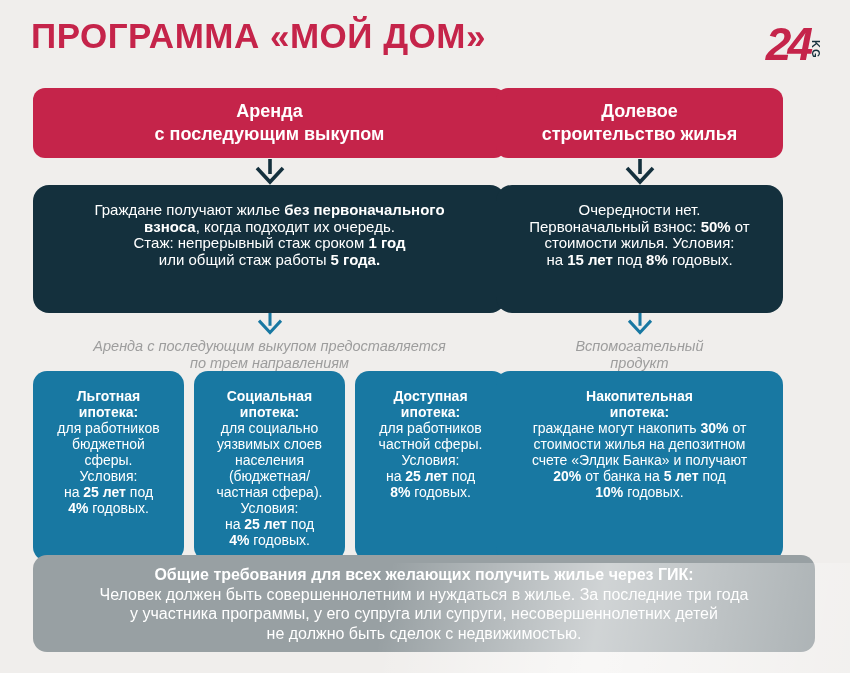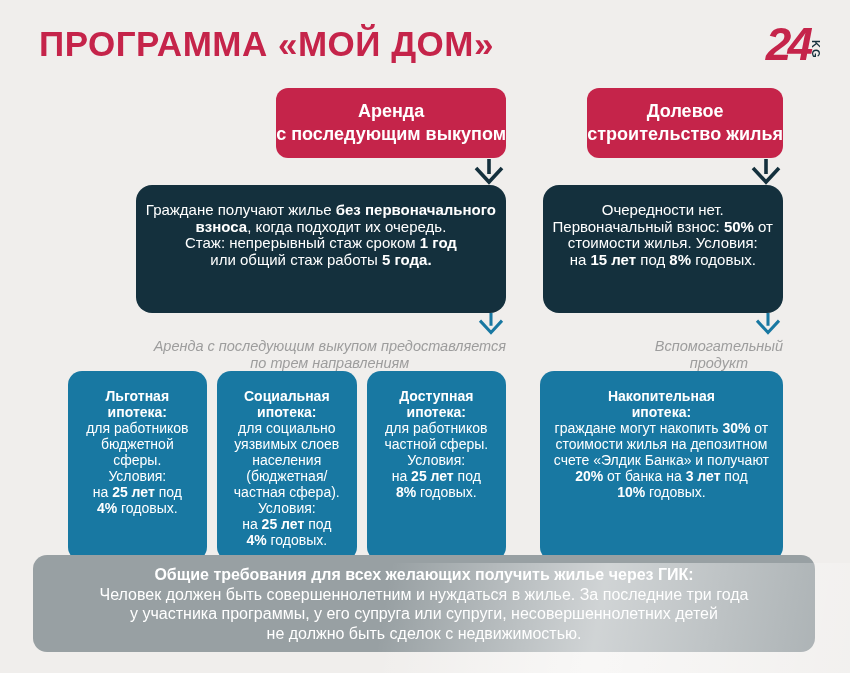--- a/index.html
+++ b/index.html
@@ -9,34 +9,34 @@
     background:var(--bg,#f0eeec);
     font-family:"Liberation Sans",sans-serif;
     overflow:hidden;
   }
   .canvas::after{
     content:"";position:absolute;left:0;right:0;bottom:0;height:110px;
     background:linear-gradient(100deg, rgba(255,255,255,0) 45%, rgba(255,255,255,.55) 70%, rgba(255,255,255,.15) 100%);
     pointer-events:none;
   }
   .title{
-    position:absolute;left:31px;top:16px;margin:8px;
+    position:absolute;left:31px;top:16px;margin:0;
     font-size:35px;font-weight:bold;letter-spacing:.5px;
     color:var(--red,#c5244a);
   }
   .logo{position:absolute;right:28px;top:24px;display:flex;align-items:flex-start;}
   .logo-num{
     font-size:46px;line-height:40px;font-weight:bold;font-style:italic;
     color:var(--red,#c5244a);letter-spacing:-4px;
   }
   .logo-kg{
     writing-mode:vertical-rl;font-size:11px;font-weight:bold;
     color:var(--navy,#14303d);letter-spacing:1px;margin-top:16px;margin-left:1px;
   }
-  .col{position:absolute;top:88px;display:flex;flex-direction:column;align-items:flex-end;}
+  .col{position:absolute;top:88px;display:flex;flex-direction:column;}
   .col-left{left:33px;width:473px;}
   .col-right{left:496px;width:287px;}
   .pill{
     height:70px;background:var(--red,#c5244a);border-radius:12px;
     color:#fff;font-weight:bold;font-size:18px;line-height:1.3;
     display:flex;align-items:center;justify-content:center;
     text-align:center;white-space:pre-line;
   }
   .arrow-row{height:27px;display:flex;align-items:center;justify-content:center;}
   .arrow-row.lvl2{height:22px;}
@@ -144,21 +144,21 @@
         </svg>
     </div>
     <div class="graylabel">Вспомогательный
 продукт</div>
     <div class="cards">
       <div class="card"><span class="b">Накопительная
 ипотека:</span><span>
 граждане могут накопить </span><span class="b">30%</span><span> от
 стоимости жилья на депозитном
 счете «Элдик Банка» и получают
-</span><span class="b">20%</span><span> от банка на </span><span class="b">3 лет</span><span> под
+</span><span class="b">20%</span><span> от банка на </span><span class="b">5 лет</span><span> под
 </span><span class="b">10%</span><span> годовых.</span></div>
     </div>
   </section>
 
   <footer class="footer"><span class="b">Общие требования для всех желающих получить жилье через ГИК:</span><span>
 Человек должен быть совершеннолетним и нуждаться в жилье. За последние три года
 у участника программы, у его супруга или супруги, несовершеннолетних детей
 не должно быть сделок с недвижимостью.</span></footer>
 
 </div>

